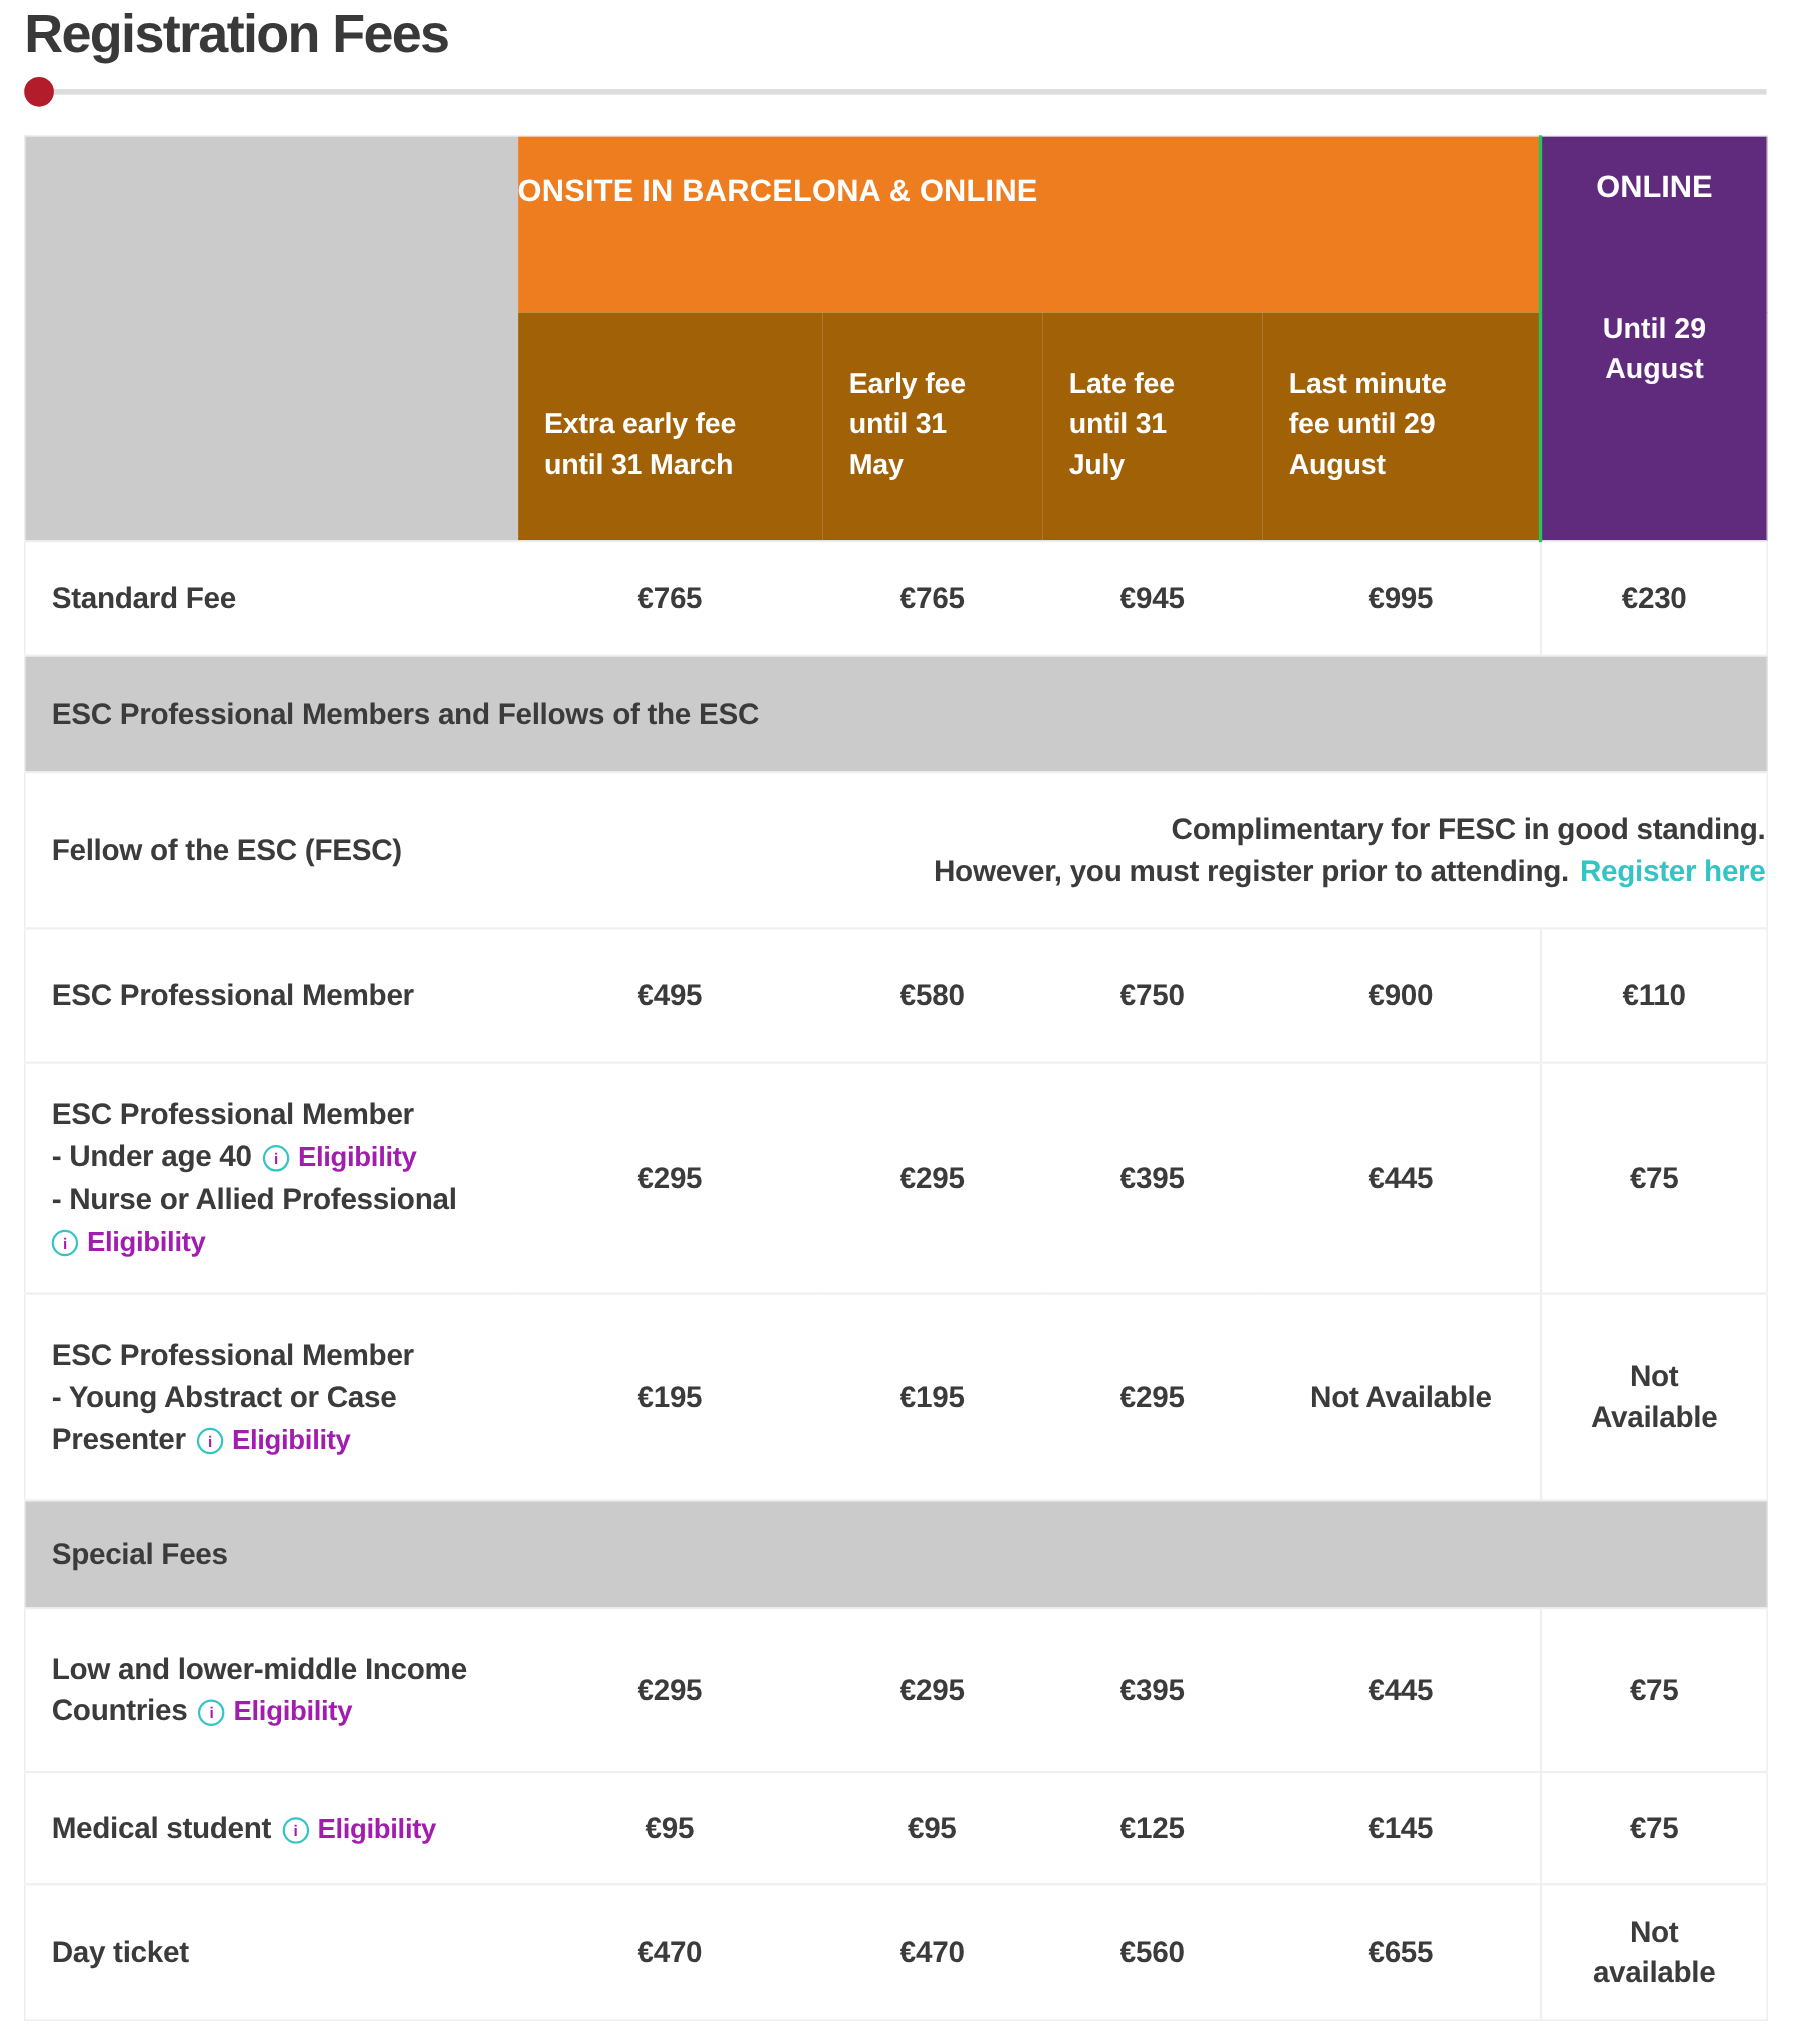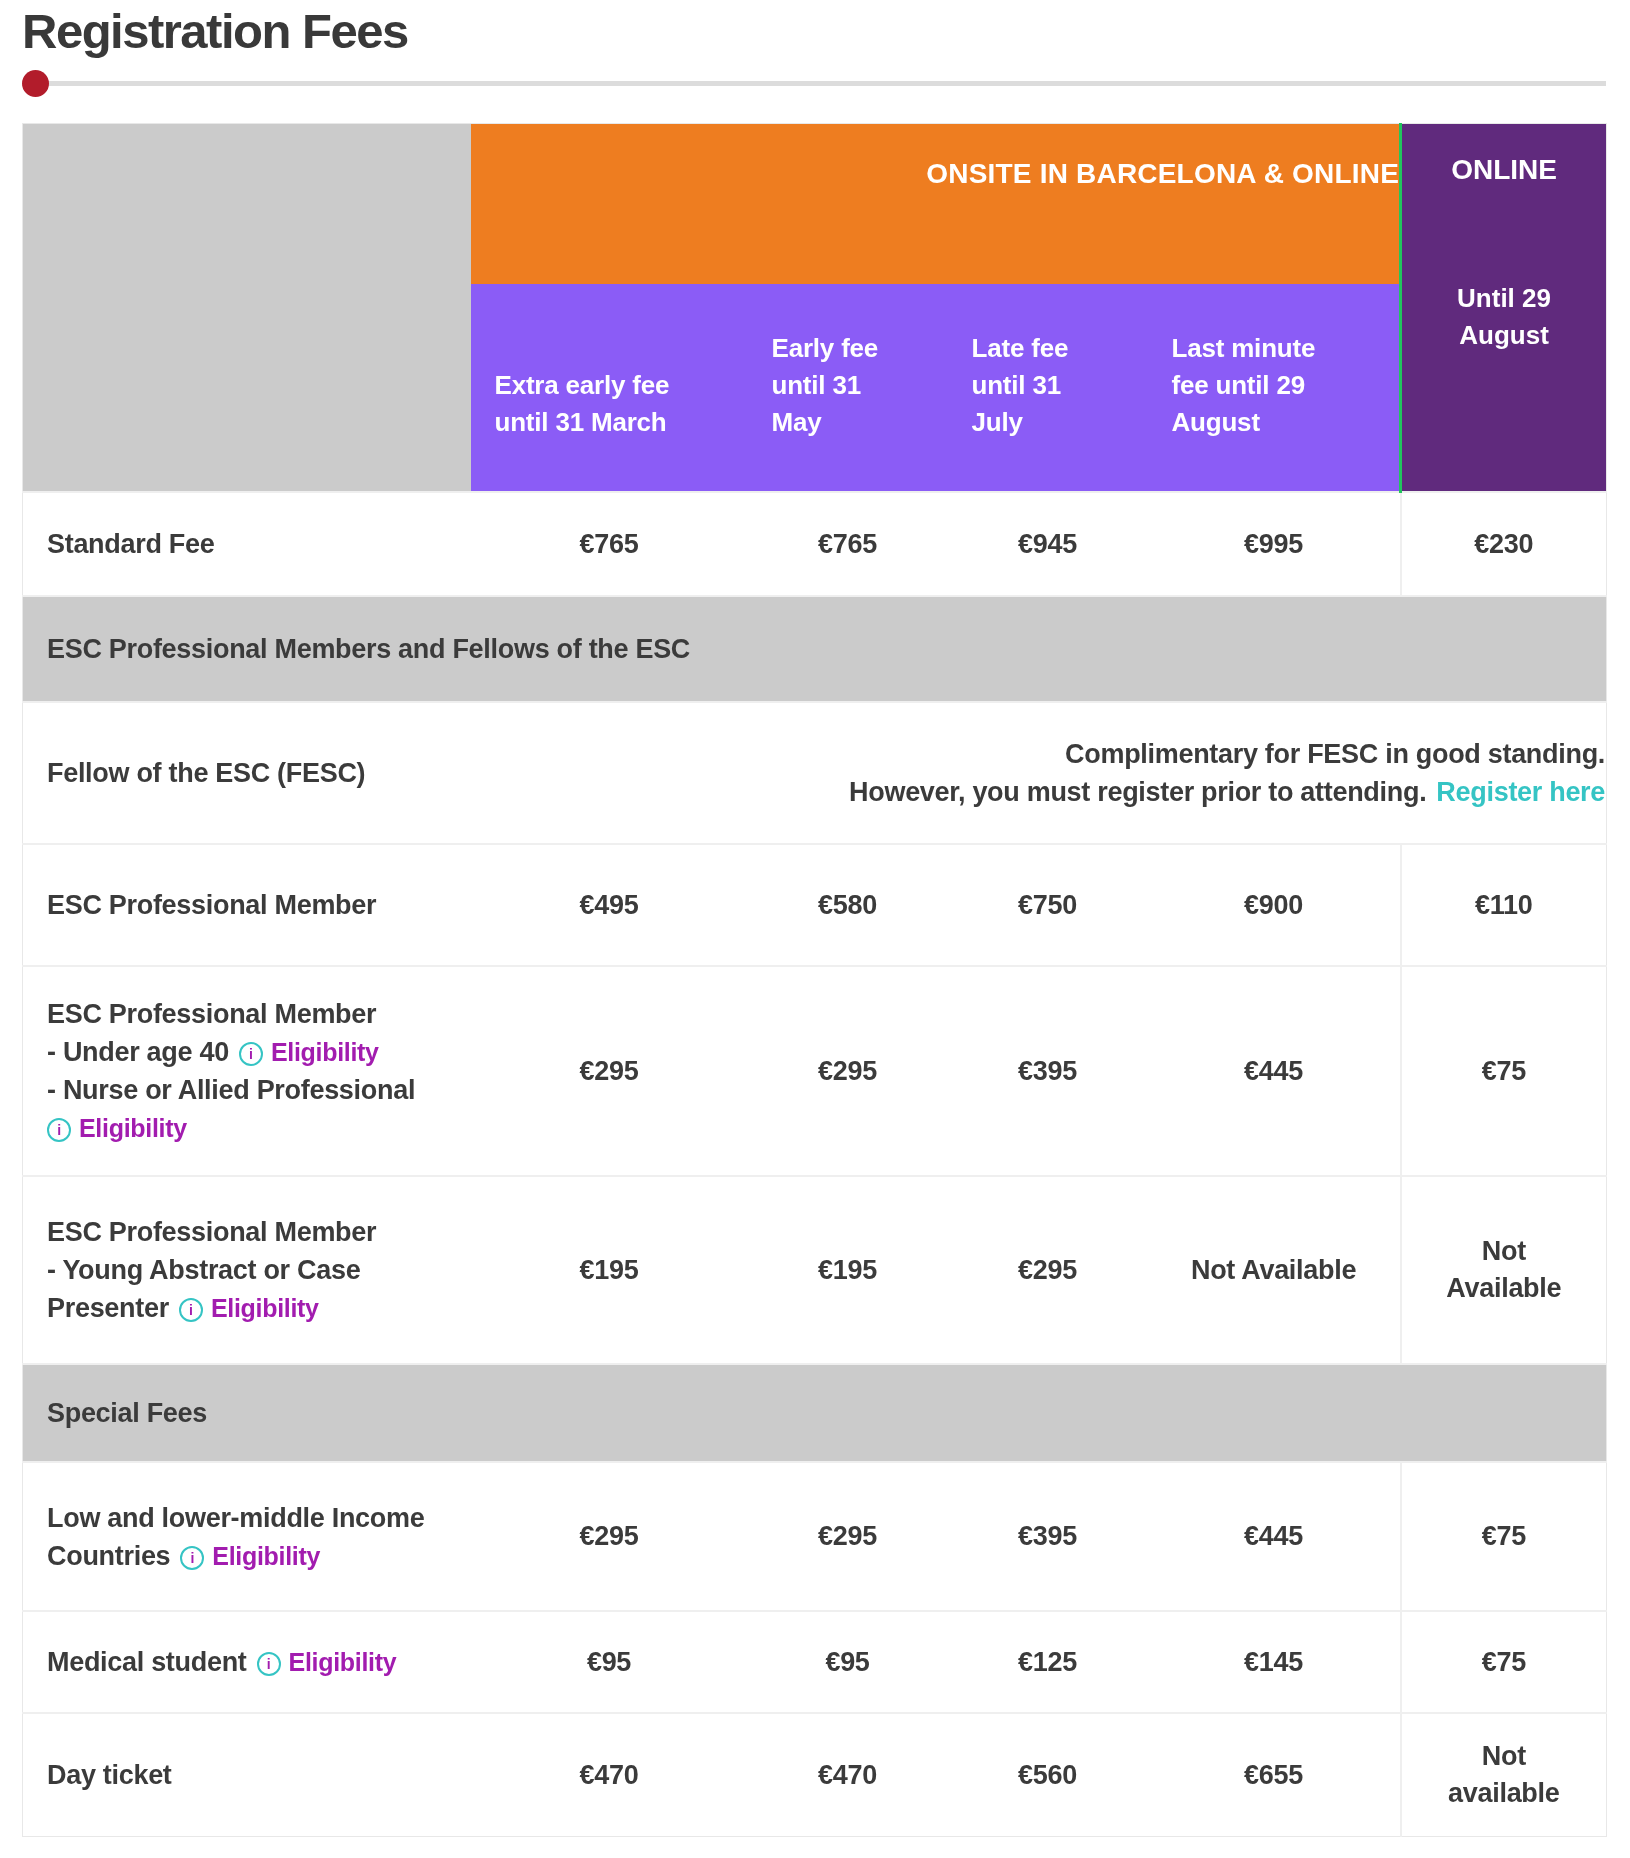--- a/index.html
+++ b/index.html
@@ -34,27 +34,27 @@
 
   
   table.fees{
     border-collapse:collapse;table-layout:fixed;
     width:1584px;margin-top:26px;
     border:1px solid #e8e8e8;
   }
   thead th{padding:0;font-weight:700;color:#ffffff;}
   .corner{background:#cbcbcb;}
   .grp{
-    background:#ee7d20;vertical-align:top;text-align:right;
+    background:#ee7d20;vertical-align:top;text-align:left;
     padding-top:34px;font-size:28px;letter-spacing:0.2px;
   }
   .hdr1 th{height:126px;}
   .hdr2 th{height:157px;}
   .sub{
-    background:#8b5cf6;vertical-align:bottom;text-align:left;
+    background:#a16207;vertical-align:bottom;text-align:left;
     padding:0 8px 50px 24px;font-size:26px;line-height:37px;letter-spacing:-0.2px;
   }
   .sub .hl{display:block;}
   .online-th{
     background:#602a7d;border-left:3px solid #22c55e;
     vertical-align:top;text-align:center;padding-top:32px;
   }
   .online-title{font-size:28px;line-height:28px;}
   .online-sub{margin-top:96px;font-size:26px;line-height:37px;}
   .online-sub span{display:block;}

